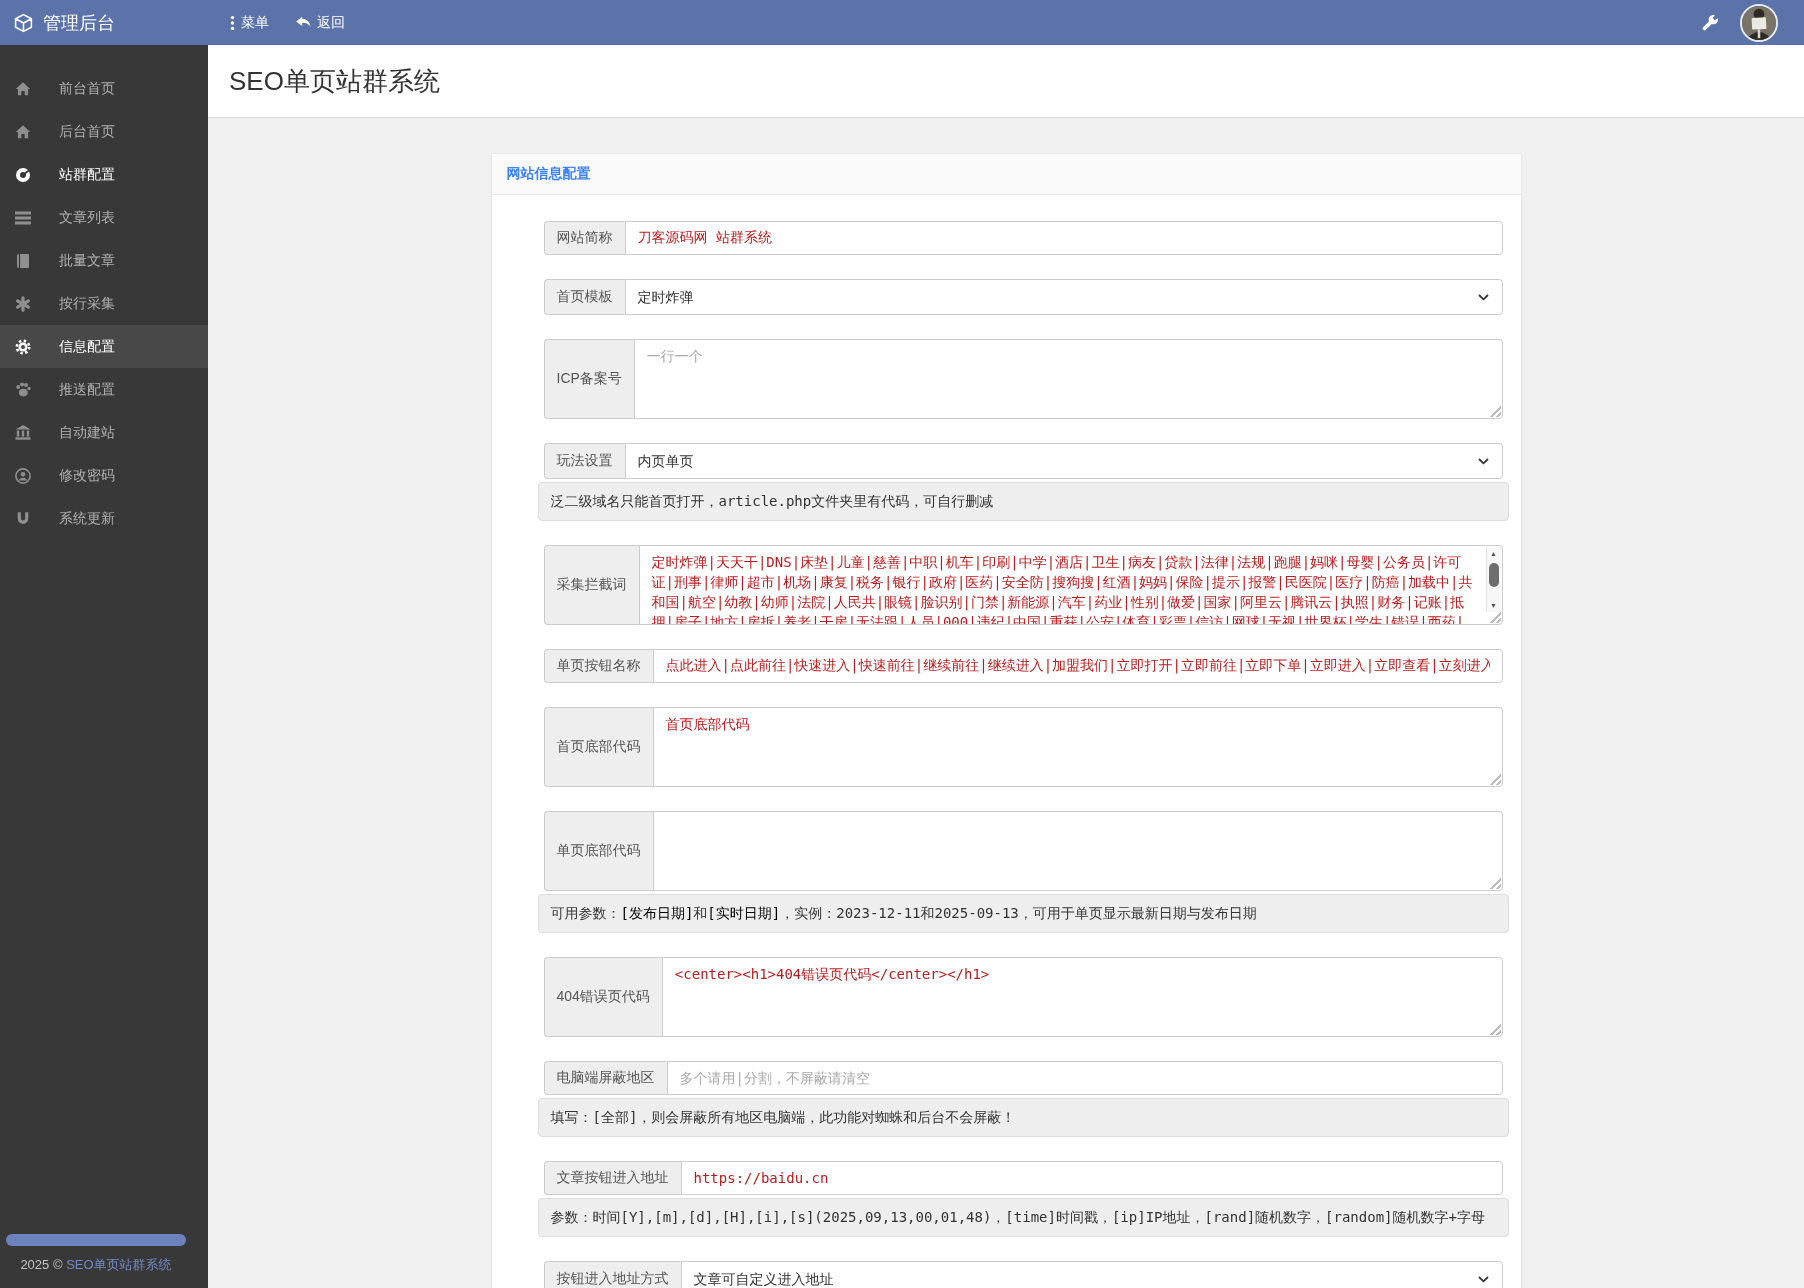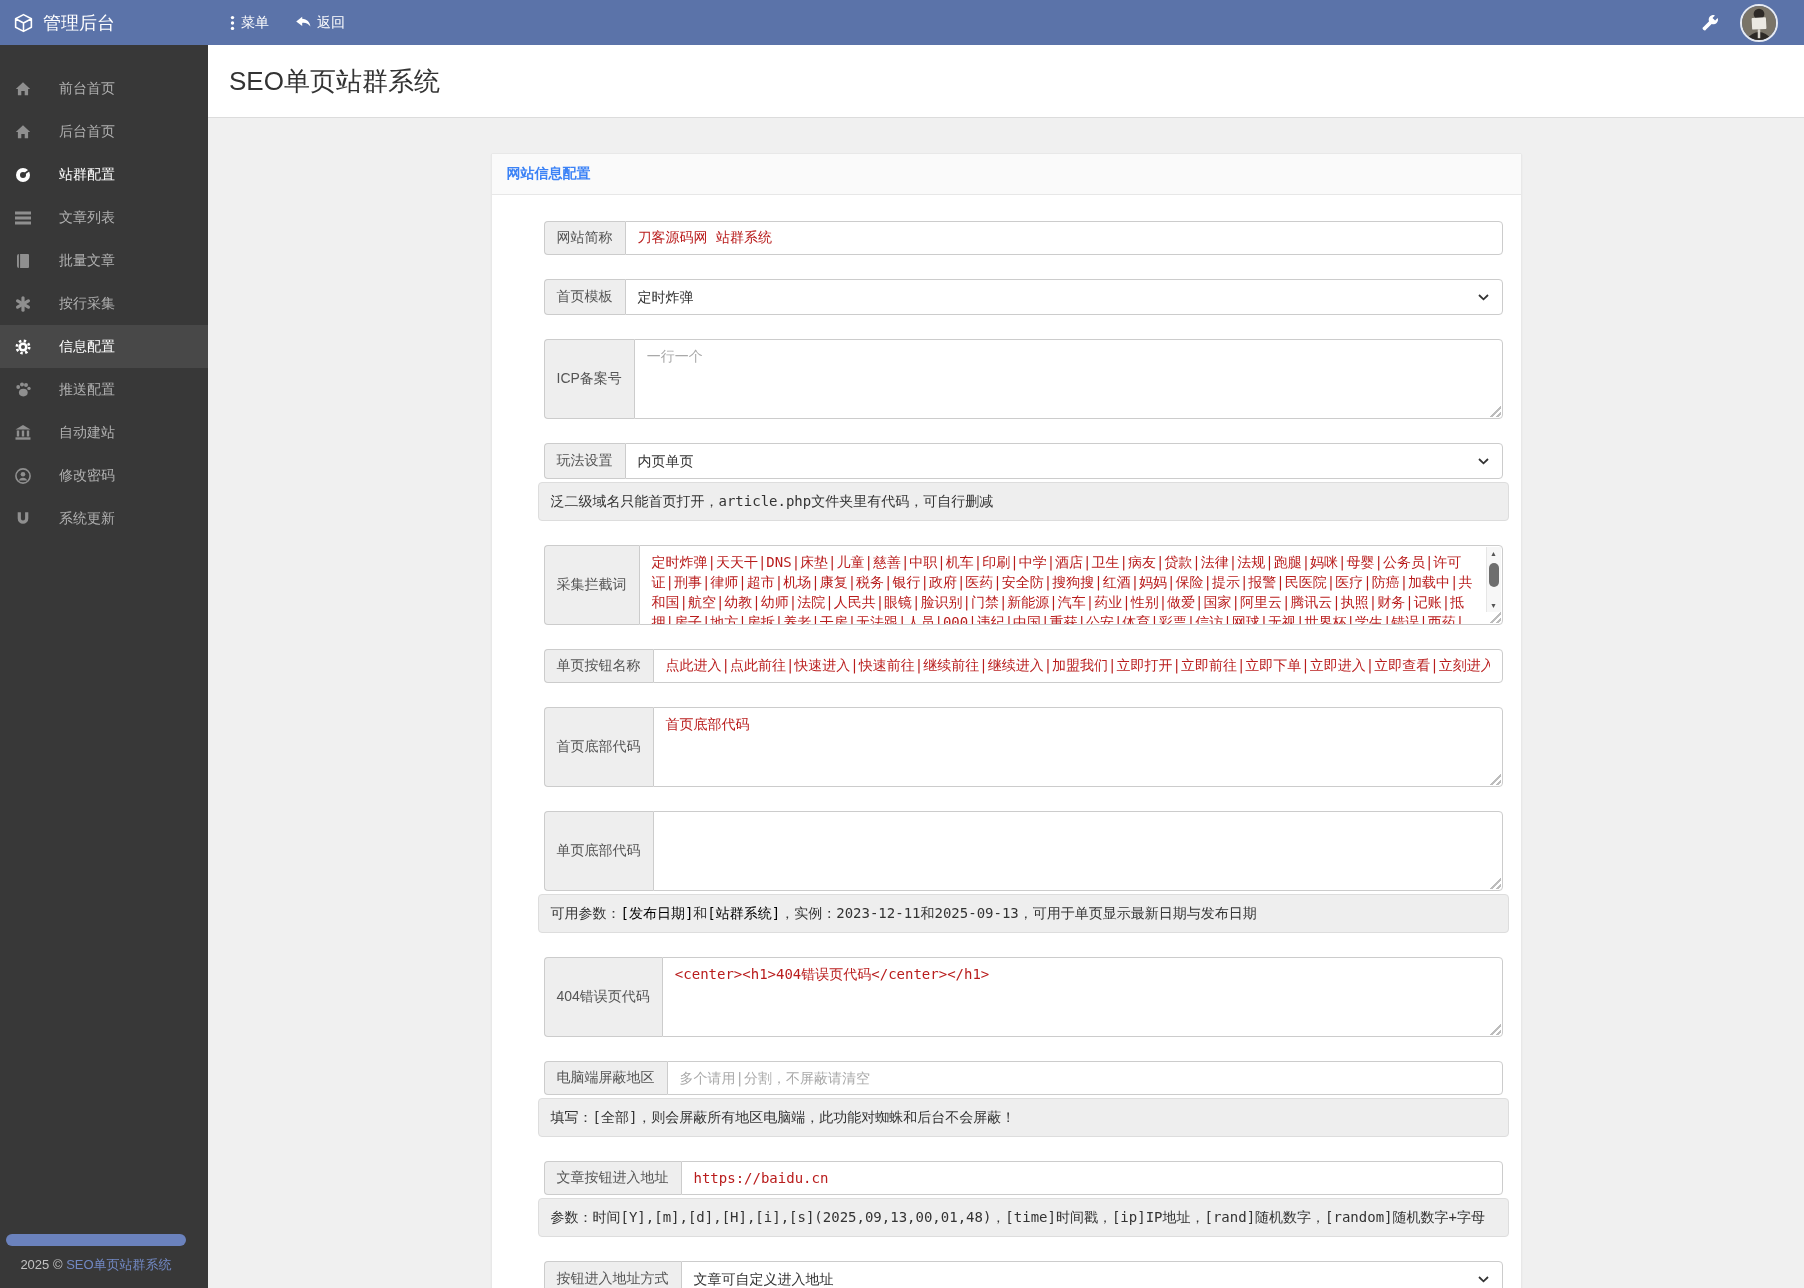--- a/index.html
+++ b/index.html
@@ -357,21 +357,21 @@
           </div>
 
           <div class="group">
             <div class="ig">
               <span class="ig-addon">单页底部代码</span>
               <span class="ig-field">
                 <textarea class="ctl h80" style=""></textarea>
                 <span class="grip"></span>
               </span>
             </div>
-            <div class="hint"><span>可用参数：</span><span class="hl-link">[发布日期]</span><span>和</span><span class="hl-link">[站群系统]</span><span>，实例：2023-12-11和2025-09-13，可用于单页显示最新日期与发布日期</span></div>
+            <div class="hint"><span>可用参数：</span><span class="hl-link">[发布日期]</span><span>和</span><span class="hl-link">[实时日期]</span><span>，实例：2023-12-11和2025-09-13，可用于单页显示最新日期与发布日期</span></div>
           </div>
 
           <div class="group">
             <div class="ig">
               <span class="ig-addon">404错误页代码</span>
               <span class="ig-field">
                 <textarea class="ctl h80" style="">&lt;center&gt;&lt;h1&gt;404错误页代码&lt;/center&gt;&lt;/h1&gt;</textarea>
                 <span class="grip"></span>
               </span>
             </div>

